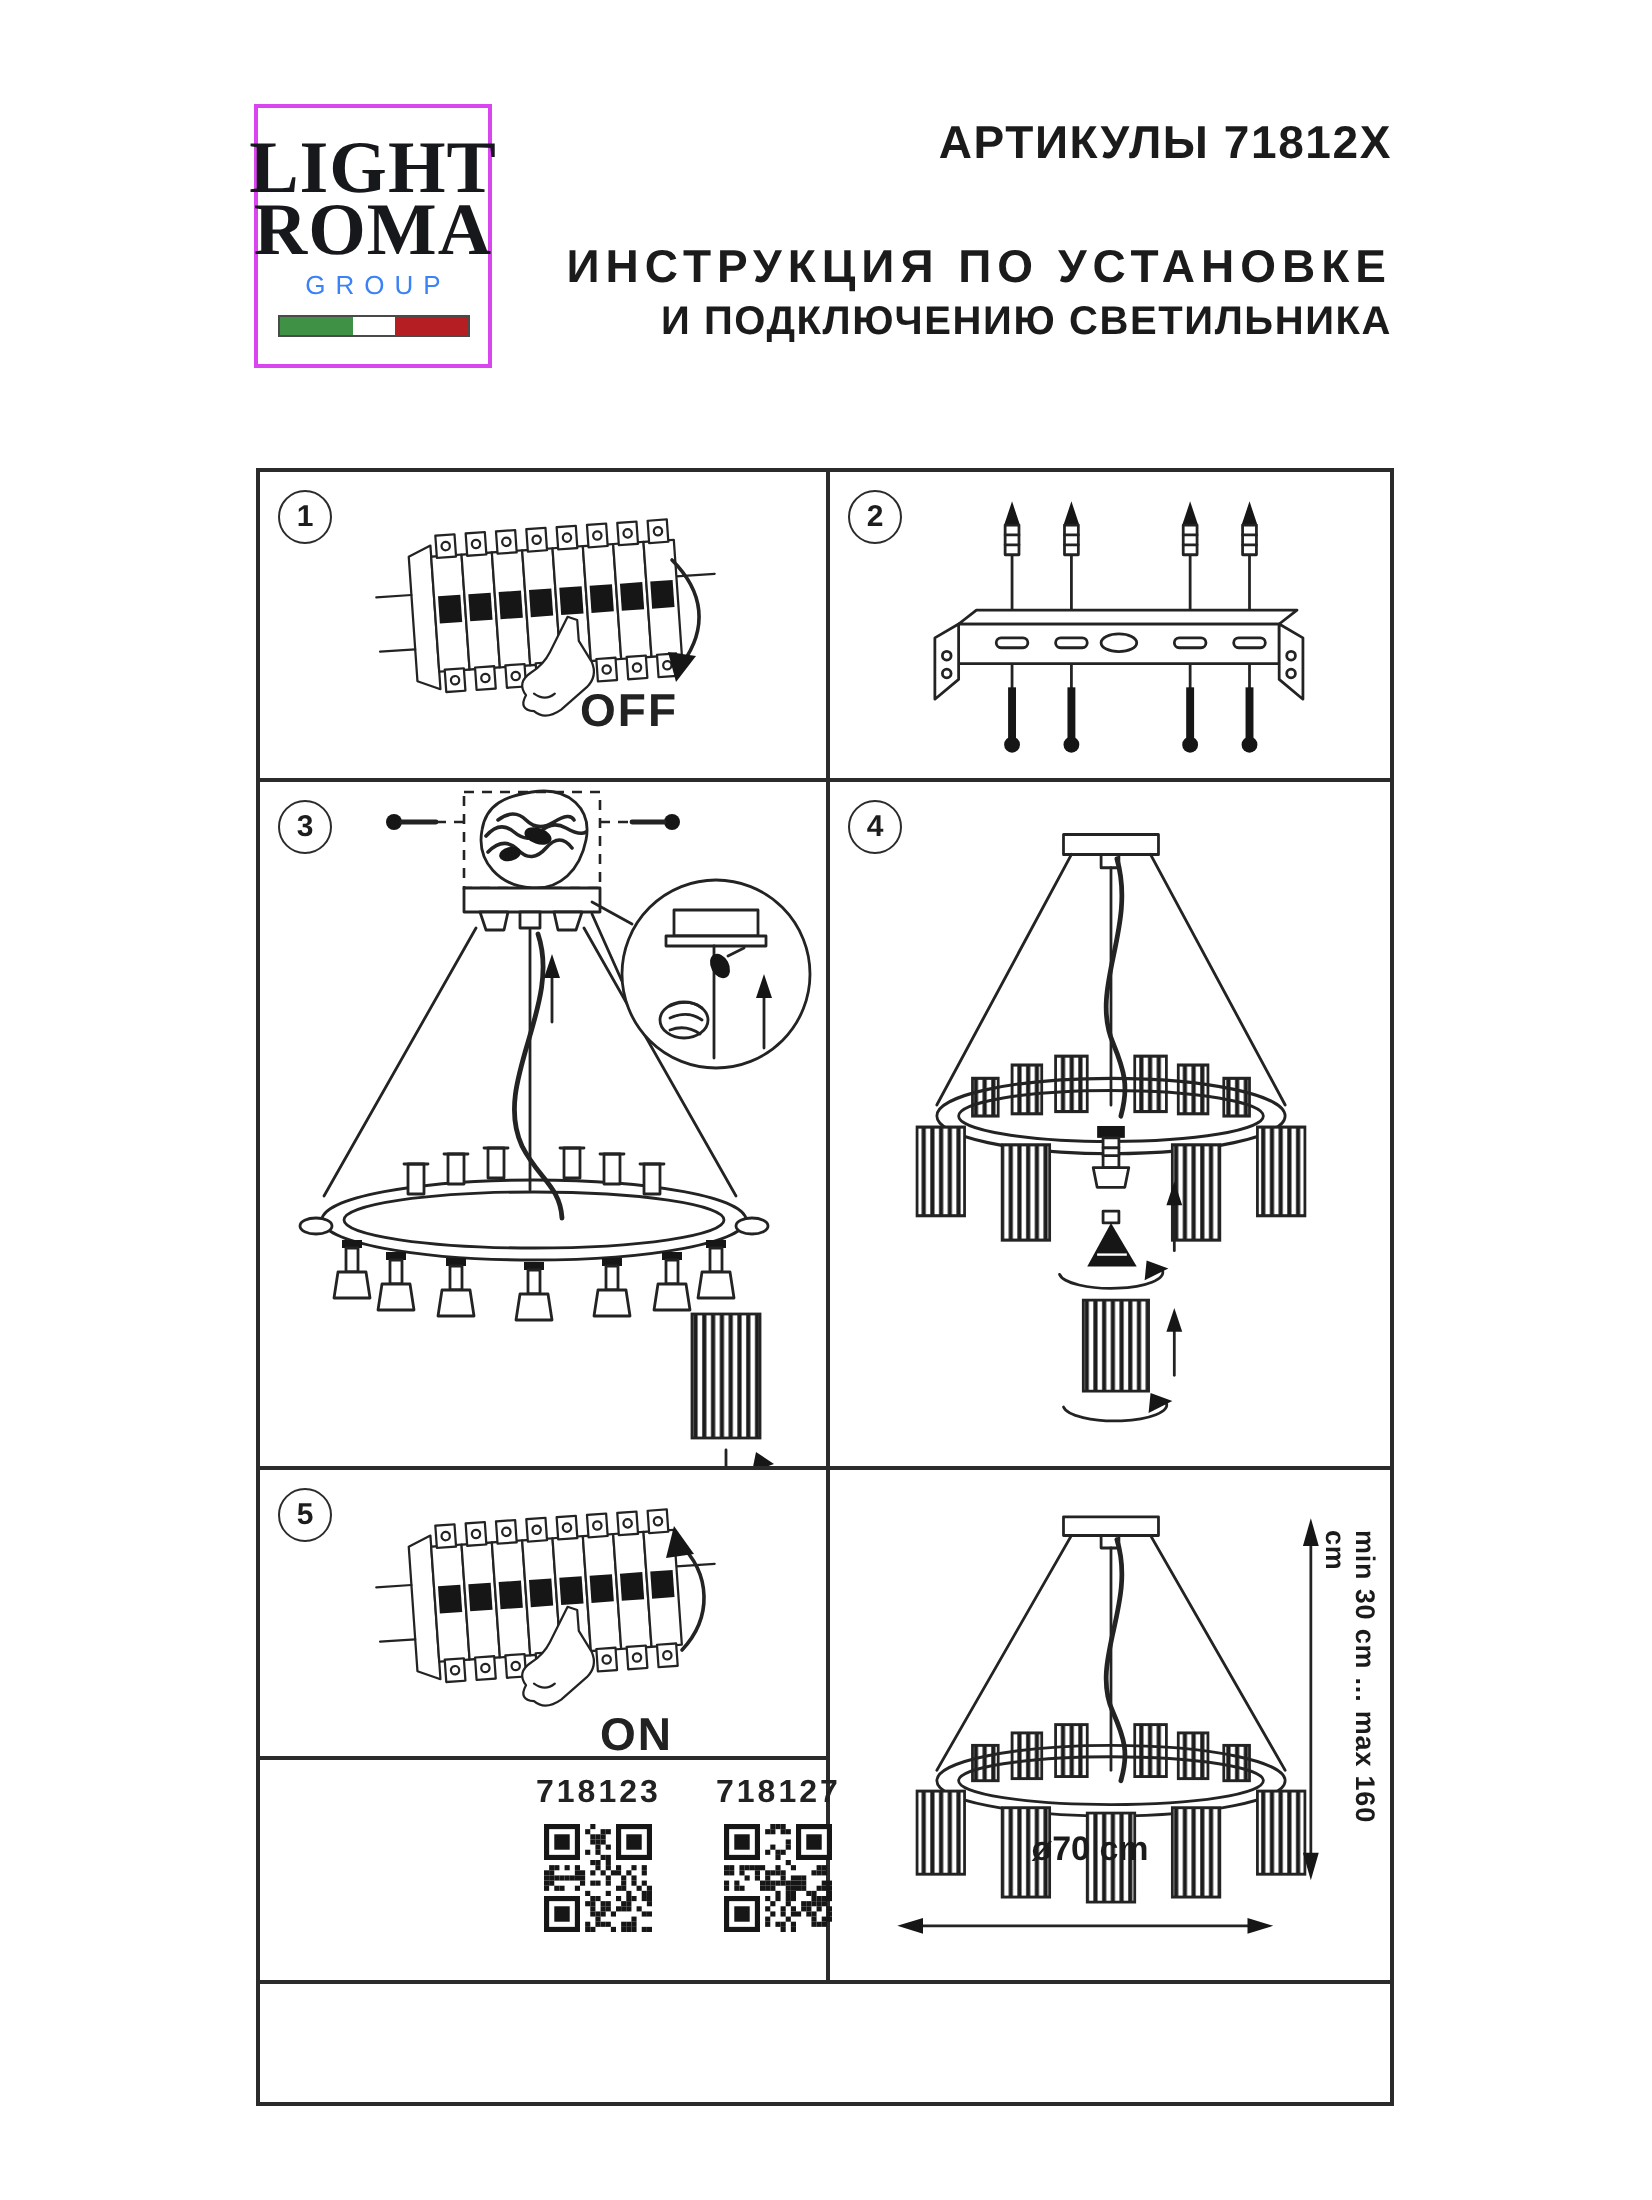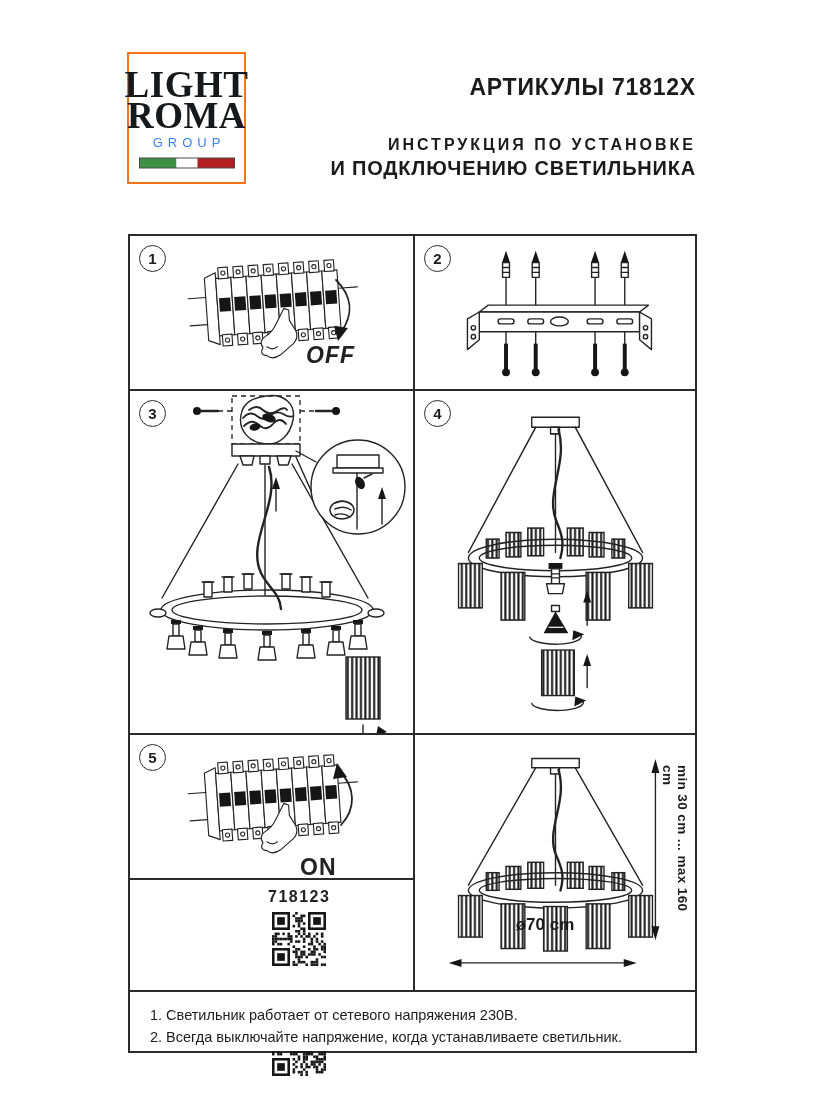--- a/index.html
+++ b/index.html
@@ -4,34 +4,34 @@
 <style>
   * { margin:0; padding:0; box-sizing:border-box; }
   html,body { background:#fff; }
   body {
     width:826px; height:1100px; position:relative; overflow:hidden;
     font-family:"Liberation Sans", sans-serif; color:#1d1d1d;
   }
   
   .logo-box {
     position:absolute; left:127px; top:52px; width:119px; height:132px;
-    border:2px solid #f97316; background:#fff;
+    border:2px solid #d946ef; background:#fff;
     display:flex; flex-direction:column; align-items:center; justify-content:center;
     padding-top:2px;
   }
   .logo-word {
     font-family:"Liberation Serif", serif; font-weight:bold;
     font-size:37px; line-height:31px; letter-spacing:0.5px; color:#17181c;
   }
   .logo-group { font-size:13px; letter-spacing:5px; color:#3b82f6; margin:4px 0 0 5px; }
   .logo-flag { margin-top:7px; }
   .title-block { position:absolute; right:130px; top:50px; text-align:right; color:#1b1b1b; }
   .t-series   { font-size:22px; font-weight:bold; letter-spacing:0.8px; }
-  .t-articles { font-size:23px; font-weight:bold; letter-spacing:0.8px; margin-top:24px; }
-  .t-instr1   { font-size:16px; font-weight:bold; letter-spacing:3px;   margin-top:35px; }
+  .t-articles { font-size:23px; font-weight:bold; letter-spacing:0.8px; margin-top:8px; }
+  .t-instr1   { font-size:23px; font-weight:bold; letter-spacing:3px;   margin-top:35px; }
   .t-instr2   { font-size:20px; font-weight:bold; letter-spacing:0.8px; margin-top:3px; }
   
   .sheet {
     position:absolute; left:128px; top:234px; width:569px; height:819px;
     border:2px solid #2b2b2b;
     display:grid; grid-template-columns:285px 1fr;
     grid-template-rows:155px 344px 145px 112px 1fr;
   }
   .cell { position:relative; background:#fff; }
   .bR { border-right:2px solid #2b2b2b; }
@@ -41,24 +41,24 @@
   .badge {
     position:absolute; left:9px; top:9px; width:27px; height:27px;
     border:1.6px solid #2b2b2b; border-radius:50%;
     display:flex; align-items:center; justify-content:center;
     font-size:15px; font-weight:bold; background:#fff; z-index:3;
   }
   .art { position:absolute; left:0; top:0; width:100%; height:100%; }
   .switch-label {
     position:absolute; font-size:23px; font-weight:bold; letter-spacing:1px; color:#222;
   }
-  .lbl-off { left:176px; top:106px;font-style:italic; }
+  .lbl-off { left:160px; top:106px; }
   .lbl-on  { left:170px; top:119px; }
   
-  .qr-row { display:flex; gap:28px; padding:8px 0 0 138px;flex-direction:column; }
+  .qr-row { display:flex; gap:28px; padding:8px 0 0 138px; }
   .qr-block { width:62px; text-align:center; }
   .qr-num { font-size:16px; font-weight:bold; letter-spacing:1.5px; color:#222; }
   .qr-svg { width:54px; height:54px; margin-top:6px; }
   
   .dim-v {
     position:absolute; left:245px; top:30px; height:164px;
     writing-mode:vertical-rl; font-size:13.5px; font-weight:bold;
     letter-spacing:0.4px; color:#1b1b1b; display:flex; align-items:center;
   }
   .dim-h {
@@ -627,18 +627,14 @@
             <rect x="45" y="3" width="15" height="15" style="fill:#fff"></rect>
             <rect x="48" y="6" width="9" height="9" style="fill:#161616"></rect>
             <rect x="0" y="42" width="21" height="21" style="fill:#161616"></rect>
             <rect x="3" y="45" width="15" height="15" style="fill:#fff"></rect>
             <rect x="6" y="48" width="9" height="9" style="fill:#161616"></rect>
           </svg>
       </div>
     </div>
   </div>
 
-  <div class="cell cell-notes">
-    <div class="note-line">1. Светильник работает от сетевого напряжения 230В.</div>
-    <div class="note-line">2. Всегда выключайте напряжение, когда устанавливаете светильник.</div>
-  </div>
 
 </div>
 
 </body></html>

